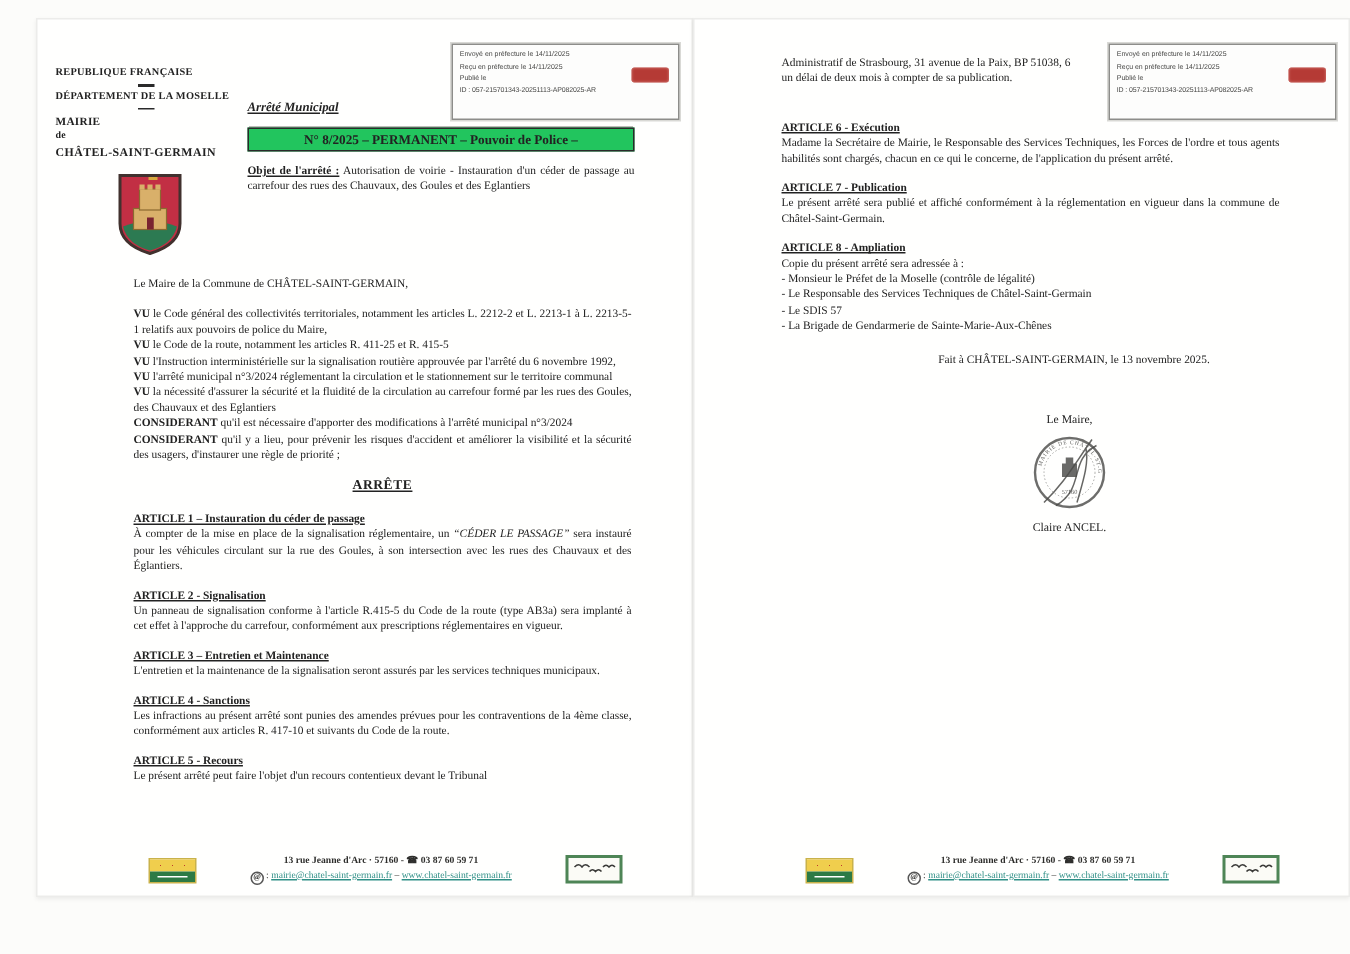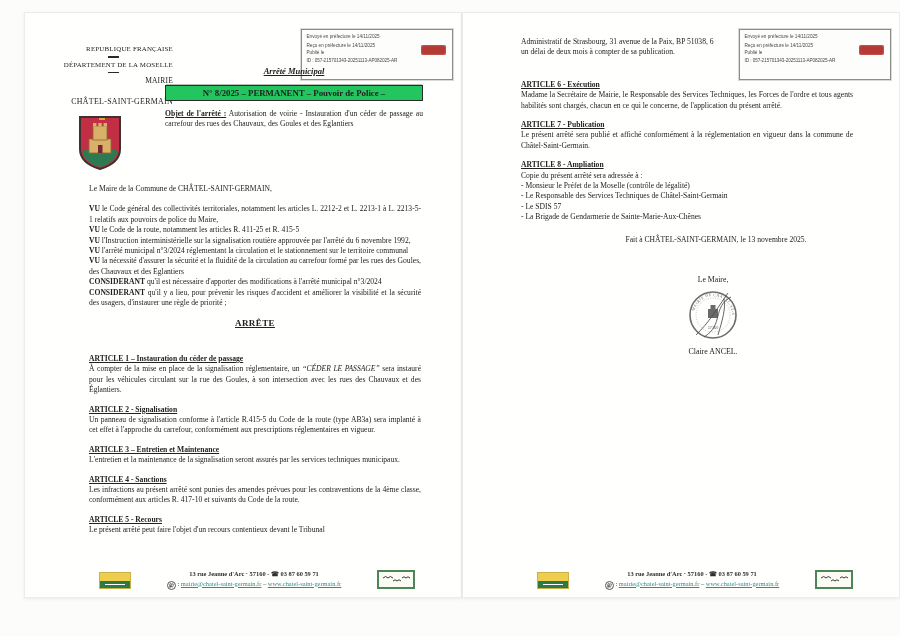--- a/index.html
+++ b/index.html
@@ -3,54 +3,54 @@
 <meta charset="utf-8">
 <style>
   html,body{margin:0;padding:0;background:#fbfbf9;}
   .canvas{position:relative;width:900px;height:636px;background:#fcfcfa;overflow:hidden;
           font-family:"Liberation Serif",serif;color:#222;}
   .page{position:absolute;top:12px;width:436px;height:584px;background:#fffffe;
         border:1px solid #ececea;box-shadow:0 1px 3px rgba(0,0,0,.07);}
   .page1{left:24px;} .page2{left:462px;}
 
   
-  .letterhead{position:absolute;left:28px;top:32px;width:120px;text-align:right;
-              font-weight:normal;font-size:6.9px;line-height:1.2;letter-spacing:.2px;}
+  .letterhead{position:absolute;left:12px;top:32px;width:120px;text-align:left;
+              font-weight:bold;font-size:6.9px;line-height:1.2;letter-spacing:.2px;}
   .lh-sep{width:11px;height:1.4px;background:#2a2a2a;margin:3px auto;}
   .lh-mairie{font-size:7.5px;margin-top:2px;}
   .lh-de{font-size:6.6px;margin:2px 0;}
   .lh-commune{font-size:7.9px;letter-spacing:.3px;}
 
   .coa{position:absolute;left:52px;top:102px;}
 
   
   .stamp{position:absolute;right:8px;top:16px;width:150px;height:49px;background:#fdfdfc;
          border:1px solid #8d8d8a;box-shadow:0 0 0 1px #d9d9d5;}
   .stamp-inner{transform:scale(.75);transform-origin:top left;width:190px;padding:4px 0 0 6px;
          font-family:"Liberation Sans",sans-serif;font-size:6.2px;line-height:1.72;color:#474745;}
   .stamp-badge{position:absolute;right:6px;top:15px;width:25px;height:10px;background:#b53a35;
          border-radius:2px;box-shadow:inset 0 0 2px #d98b85;}
   .stamp-id{letter-spacing:-.1px;}
 
   
-  .doc-type{position:absolute;left:140px;top:53px;width:258px;text-align:center;
+  .doc-type{position:absolute;left:140px;top:53px;width:258px;
             font-weight:bold;font-style:italic;text-decoration:underline;font-size:8.5px;}
   .num-box{position:absolute;left:140px;top:72px;width:256px;height:14px;background:#22c55e;
            border:1.4px solid #2a2a2a;text-align:center;font-weight:bold;font-size:8.8px;
            line-height:14px;box-shadow:0 -2px 0 -1px #bdbdb9;}
   .objet{position:absolute;left:140px;top:96px;width:258px;font-size:7.6px;line-height:10.4px;
          text-align:justify;}
   .objet-label{font-weight:bold;text-decoration:underline;margin-top:12px;}
 
   
   .main{position:absolute;left:64px;top:171px;width:332px;font-size:7.6px;line-height:10.4px;}
   .main p{margin:0;text-align:justify;}
   .intro{margin:0 0 10px 0 !important;}
   .recital b{font-weight:bold;}
-  .arrete{margin:10px 0 25px 0;text-align:center;font-weight:bold;font-size:9px;
+  .arrete{margin:10px 0 12px 0;text-align:center;font-weight:bold;font-size:9px;
           text-decoration:underline;letter-spacing:.4px;}
   .article{margin-bottom:9px;}
   .art-h{font-weight:bold;text-decoration:underline;}
   .art-em{font-style:italic;}
 
   
   .col{position:absolute;left:58px;top:24px;width:332px;font-size:7.6px;line-height:10.4px;}
   .col p{margin:0;text-align:justify;font-family:Liberation Serif, serif;}
   .continuation{margin-bottom:22px !important;text-align:left !important;}
   .amp-list div{line-height:10.4px;}

